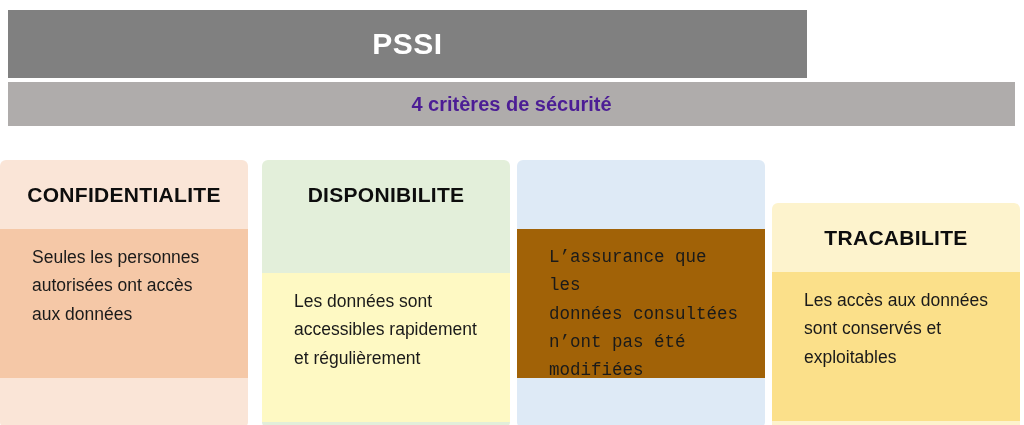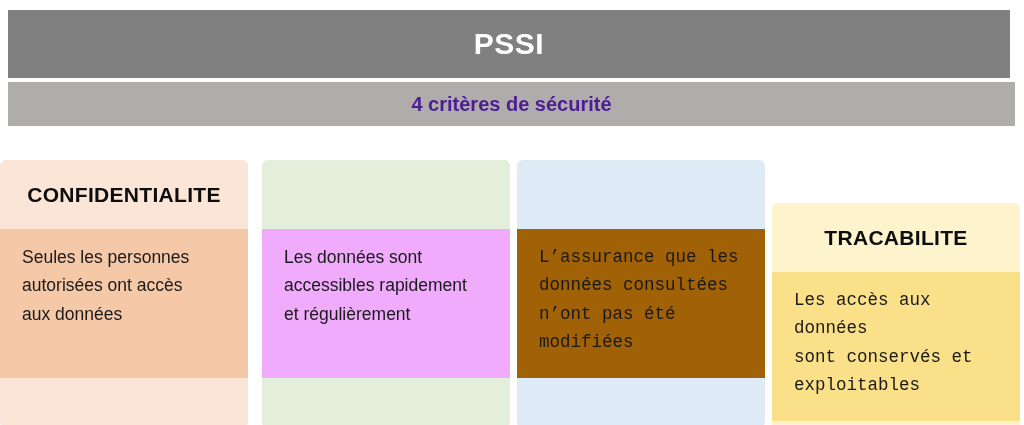--- a/index.html
+++ b/index.html
@@ -14,21 +14,21 @@
     overflow: hidden;
     font-family: "Liberation Sans", sans-serif;
     -webkit-font-smoothing: antialiased;
   }
 
   
   #title-bar {
     position: absolute;
     left: 8px;
     top: 10px;
-    width: 1002px;
+    width: 799px;
     height: 68px;
     background: #808080;
     display: flex;
     align-items: center;
     justify-content: center;
   }
   #title-bar .title-text {
     color: #ffffff;
     font-size: 30px;
     font-weight: bold;
@@ -93,21 +93,21 @@
     padding: 0 8px;
   }
 
   .card-band {
     position: absolute;
     left: 0;
     top: 69px;
     width: 100%;
     height: 149px;
     box-sizing: border-box;
-    padding: 14px 22px 0 22px;
+    padding: 14px 22px 0 32px;
   }
   .card-body-text {
     font-size: 17.5px;
     line-height: 1.62;
     color: #1a1a1a;
     white-space: pre-line;
   }
 </style>
 </head>
 <body>
@@ -125,38 +125,39 @@
   <div class="criteria-card c0" style="background: rgb(250, 229, 215);">
     <div class="card-title">CONFIDENTIALITE</div>
     <div class="card-band" style="background: rgb(245, 200, 167);">
       <div class="card-body-text">Seules les personnes
 autorisées ont accès
 aux données</div>
     </div>
   </div>
 
   <div class="criteria-card c1" style="background: rgb(227, 239, 218);">
-    <div class="card-band" style="background: #f0abfc;">
+    <div class="card-title">DISPONIBILITE</div>
+    <div class="card-band" style="background: #fef9c3; margin-top: 44px;">
       <div class="card-body-text">Les données sont
 accessibles rapidement
 et régulièrement</div>
     </div>
   </div>
 
   <div class="criteria-card c2" style="background: rgb(222, 234, 246);">
     <div class="card-band" style="background: #a16207; font-family: Liberation Mono, monospace;">
       <div class="card-body-text">L’assurance que les
 données consultées
 n’ont pas été
 modifiées</div>
     </div>
   </div>
 
   <div class="criteria-card c3" style="background: rgb(253, 243, 205); margin-top: 43px;">
     <div class="card-title">TRACABILITE</div>
-    <div class="card-band" style="background: rgb(251, 224, 138); font-family: Liberation Mono, monospace;">
+    <div class="card-band" style="background: rgb(251, 224, 138);">
       <div class="card-body-text">Les accès aux données
 sont conservés et
 exploitables</div>
     </div>
   </div>
 
 </div>
 
 </body></html>

